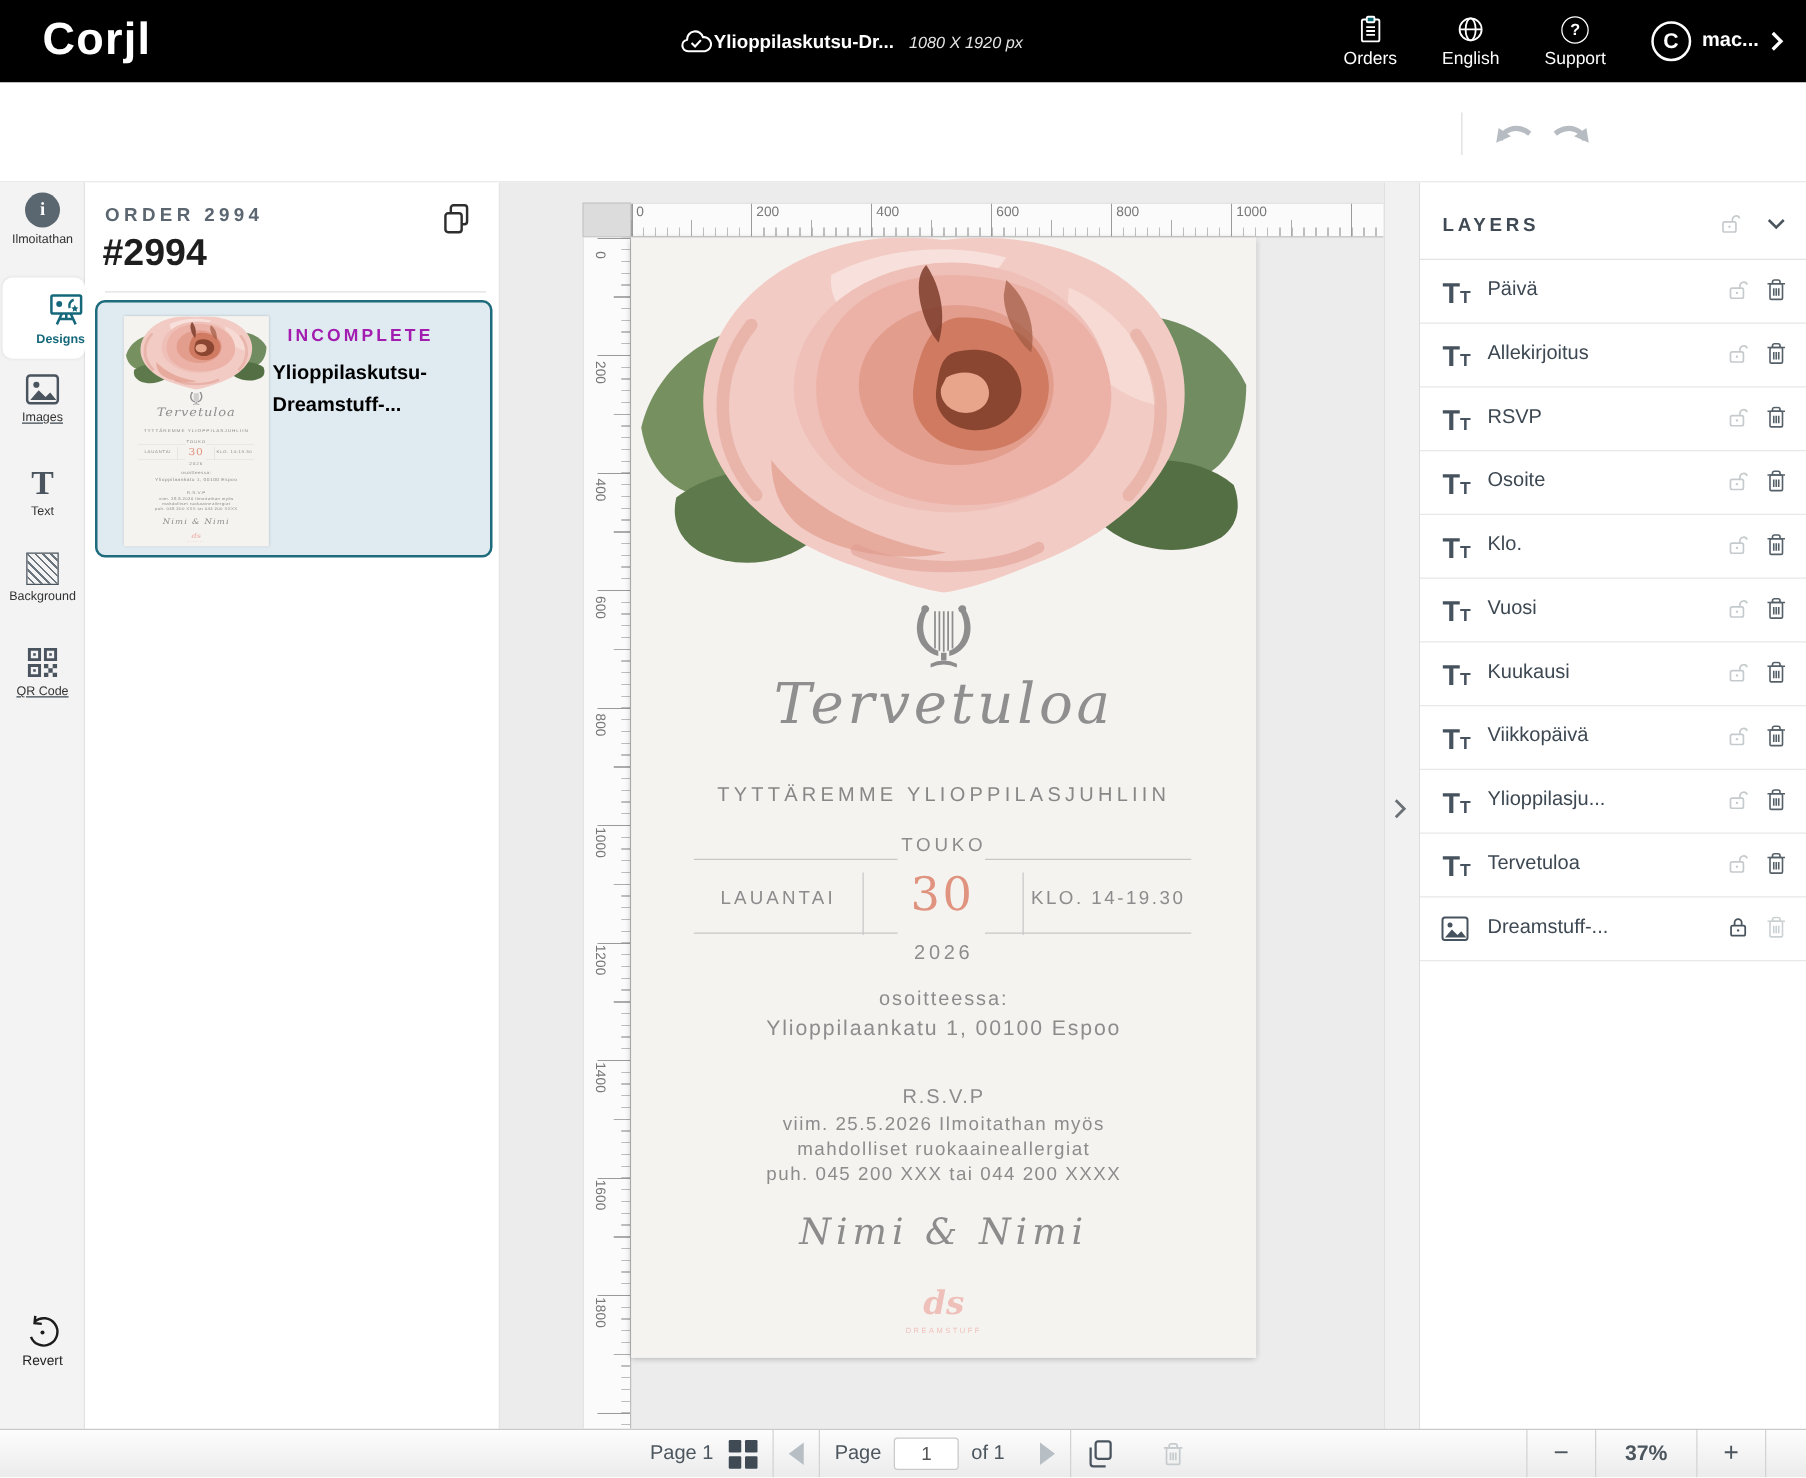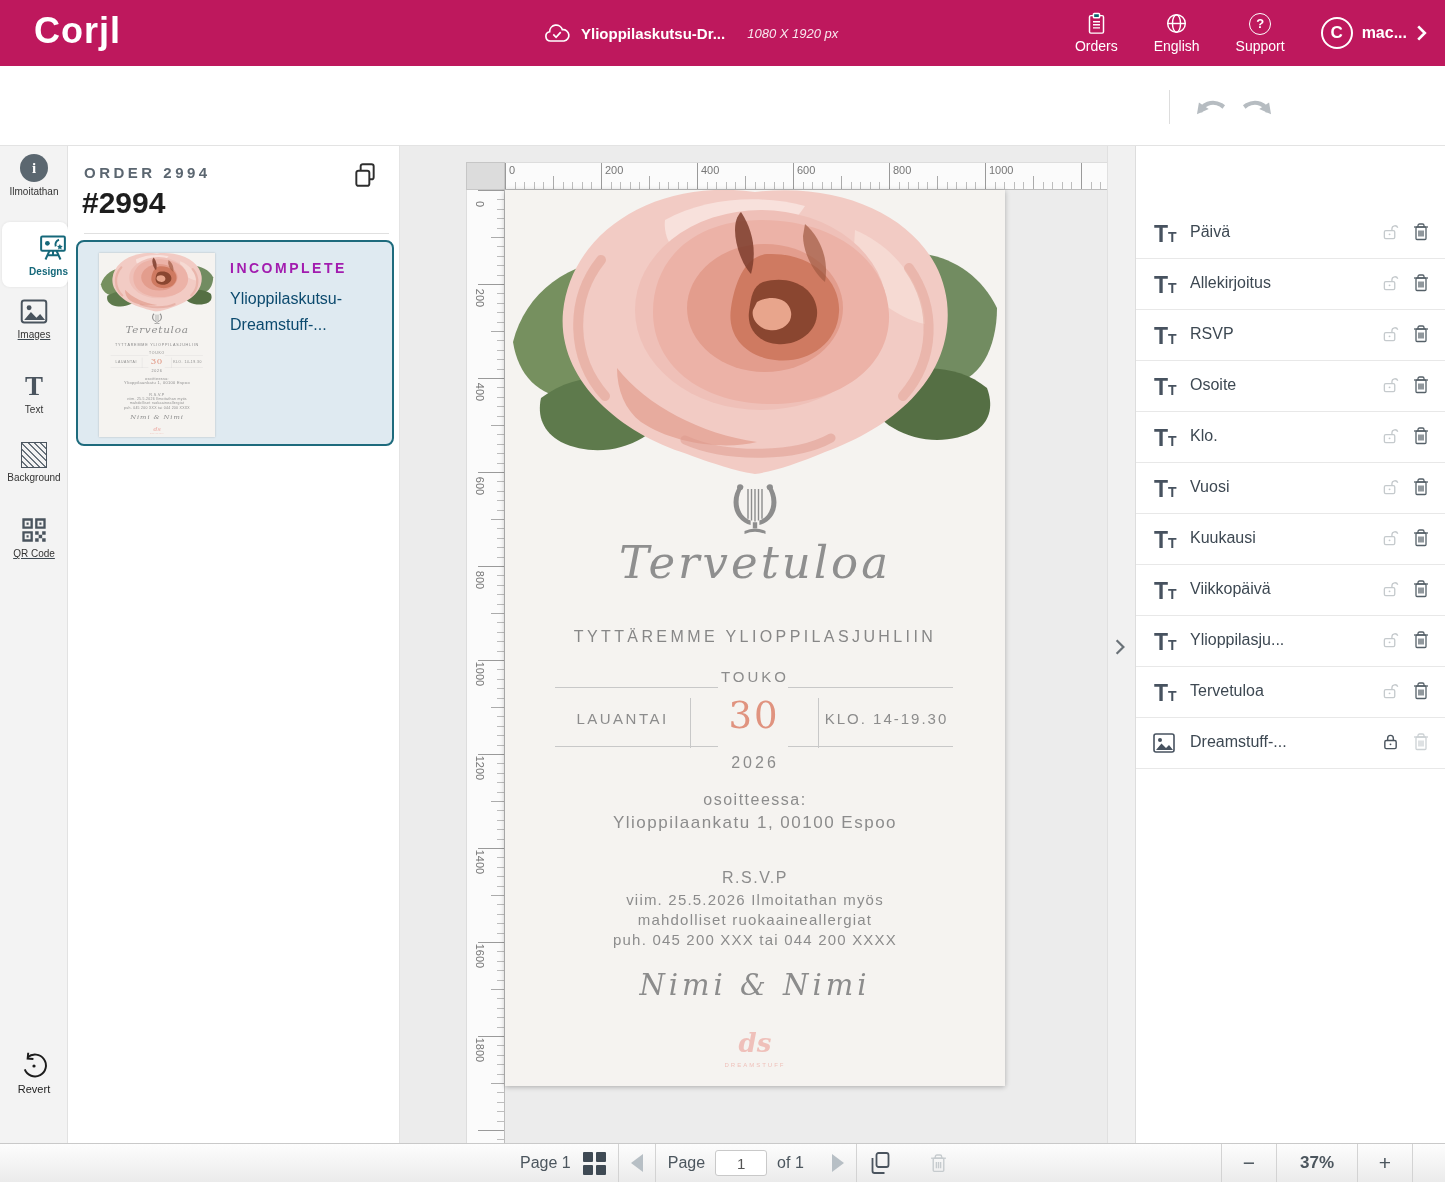--- a/index.html
+++ b/index.html
@@ -1,22 +1,22 @@
 <!DOCTYPE html>
 <html><head>
 <meta charset="utf-8">
 <style>
   * { box-sizing: border-box; margin: 0; padding: 0; }
   body { font-family: "Liberation Sans", sans-serif; background:#fff; }
   .app { position:relative; width:1445px; height:1182px; overflow:hidden; background:#fff; }
 
   
-  .header { position:absolute; left:0; top:0; width:100%; height:66px; background:#be185d; color:#fff; }
+  .header { position:absolute; left:0; top:0; width:100%; height:66px; background:#000000; color:#fff; }
   .logo { position:absolute; left:34px; top:10px; font-size:36px; font-weight:bold; letter-spacing:1px; }
-  .doc-group { position:absolute; left:543px; top:0; height:66px; display:flex; align-items:center; gap:10px; }
+  .doc-group { position:absolute; left:543px; top:0; height:66px; display:flex; align-items:center; }
   .doc-name { font-size:15px; font-weight:bold; }
   .doc-dims { font-size:13px; font-style:italic; color:rgba(255,255,255,.9); margin-left:12px; }
   .hdr-nav { position:absolute; right:18px; top:0; height:66px; display:flex; align-items:center; gap:36px; }
   .nav-item { display:flex; flex-direction:column; align-items:center; gap:3px; cursor:pointer; }
   .nav-item .lbl { font-size:14px; }
   .help-circle { width:22px; height:22px; border:1.8px solid #fff; border-radius:50%; display:flex; align-items:center; justify-content:center; font-size:13px; font-weight:bold; }
   .account { display:flex; align-items:center; gap:9px; cursor:pointer; }
   .avatar { width:32px; height:32px; border:2px solid #fff; border-radius:50%; display:flex; align-items:center; justify-content:center; font-size:17px; font-weight:bold; }
   .account .acct-name { font-size:16px; font-weight:bold;text-align:center; }
 
@@ -42,21 +42,21 @@
   
   .order-panel { position:absolute; left:68px; top:146px; width:332px; height:997px; background:#fff; border-right:1px solid #e4e4e4; }
   .order-label { position:absolute; left:16px; top:18px; font-size:15px; font-weight:bold; letter-spacing:3.5px; color:#5b6670; }
   .copy-btn { position:absolute; right:22px; top:16px; cursor:pointer; }
   .order-number { position:absolute; left:14px; top:40px; font-size:30px; font-weight:bold; color:#1e1e1e; }
   .order-divider { position:absolute; left:16px; right:10px; top:87px; height:1px; background:#e0e0e0; }
   .design-card { position:absolute; left:8px; top:94px; width:318px; height:206px; background:#dfeaf1; border:2px solid #1e6b7d; border-radius:8px; cursor:pointer; }
   .thumb { position:absolute; left:21px; top:11px; width:116px; height:184px; overflow:hidden; background:#f6f4f1; box-shadow:0 0 2px rgba(0,0,0,.2); }
   .thumb .invitation { transform:scale(0.232,0.206); transform-origin:0 0; }
   .card-status { position:absolute; left:152px; top:18px; font-size:14px; font-weight:bold; letter-spacing:2.5px; color:#a21caf; }
-  .card-name { position:absolute; left:152px; top:44px; width:152px; font-size:16px; font-weight:normal; line-height:26px; color:#0c4a6e; word-wrap:break-word; }
+  .card-name { position:absolute; left:140px; top:44px; width:152px; font-size:16px; font-weight:bold; line-height:26px; color:#000000; word-wrap:break-word; }
 
   
   .viewport { position:absolute; left:400px; top:146px; width:707px; height:997px; background:#ececec; overflow:hidden; }
   .corner { position:absolute; left:66px; top:16px; width:39px; height:28px; background:#dcdcdc; border:1px solid #c6c6c6; }
   .h-ruler { position:absolute; left:105px; right:0; top:16px; height:28px; background:#fbfbfb; border-bottom:1px solid #bdbdbd; border-top:1px solid #ddd; }
   .h-ruler .t1,.h-ruler .t2,.h-ruler .t3 { position:absolute; left:0; right:0; bottom:0; }
   .h-ruler .t1 { height:7px;  background:repeating-linear-gradient(90deg,#bdbdbd 0 1px,transparent 1px 9.6px); }
   .h-ruler .t2 { height:13px; background:repeating-linear-gradient(90deg,#ababab 0 1px,transparent 1px 48px); }
   .h-ruler .t3 { height:26px; background:repeating-linear-gradient(90deg,#9a9a9a 0 1px,transparent 1px 96px); }
   .h-ruler .rl { position:absolute; top:1px; font-size:11px; color:#777; }
@@ -418,20 +418,35 @@
 
   <div class="collapse-strip">
     <div class="collapse-btn">
       <svg width="12" height="18" viewBox="0 0 10 16" fill="none" stroke="#6a7278" stroke-width="2">
         <path d="M2 2l6 6-6 6"></path>
       </svg>
     </div>
   </div>
 
   <div class="layers-panel">
+    <div class="lp-header">
+      <span class="lp-title">LAYERS</span>
+      <span class="lp-lock">
+        <svg width="17" height="17" viewBox="0 0 18 18" fill="none" stroke="#c5cacd" stroke-width="1.4">
+          <rect x="2.5" y="8" width="11" height="8.5" rx="1.5"></rect>
+            <circle cx="8" cy="12" r="1" fill="#c5cacd" stroke="none"></circle>
+          <path d="M10.5 8V6a3.2 3.2 0 0 1 6.2-1"></path>
+        </svg>
+      </span>
+      <span class="lp-chevron">
+        <svg width="16" height="10" viewBox="0 0 16 10" fill="none" stroke="#4a545e" stroke-width="2">
+          <path d="M2 2l6 6 6-6"></path>
+        </svg>
+      </span>
+    </div>
 
     <div class="layer-row" style="top:62px">
       <span class="tt-icon"><span class="big">T</span><span class="sml">T</span></span>
       <span class="layer-label">Päivä</span>
       <span class="row-lock">
           <svg width="17" height="17" viewBox="0 0 18 18" fill="none" stroke="#c5cacd" stroke-width="1.4">
             <rect x="2.5" y="8" width="11" height="8.5" rx="1.5"></rect>
             <circle cx="8" cy="12" r="1" fill="#c5cacd" stroke="none"></circle>
             <path d="M10.5 8V6a3.2 3.2 0 0 1 6.2-1"></path>
           </svg>

